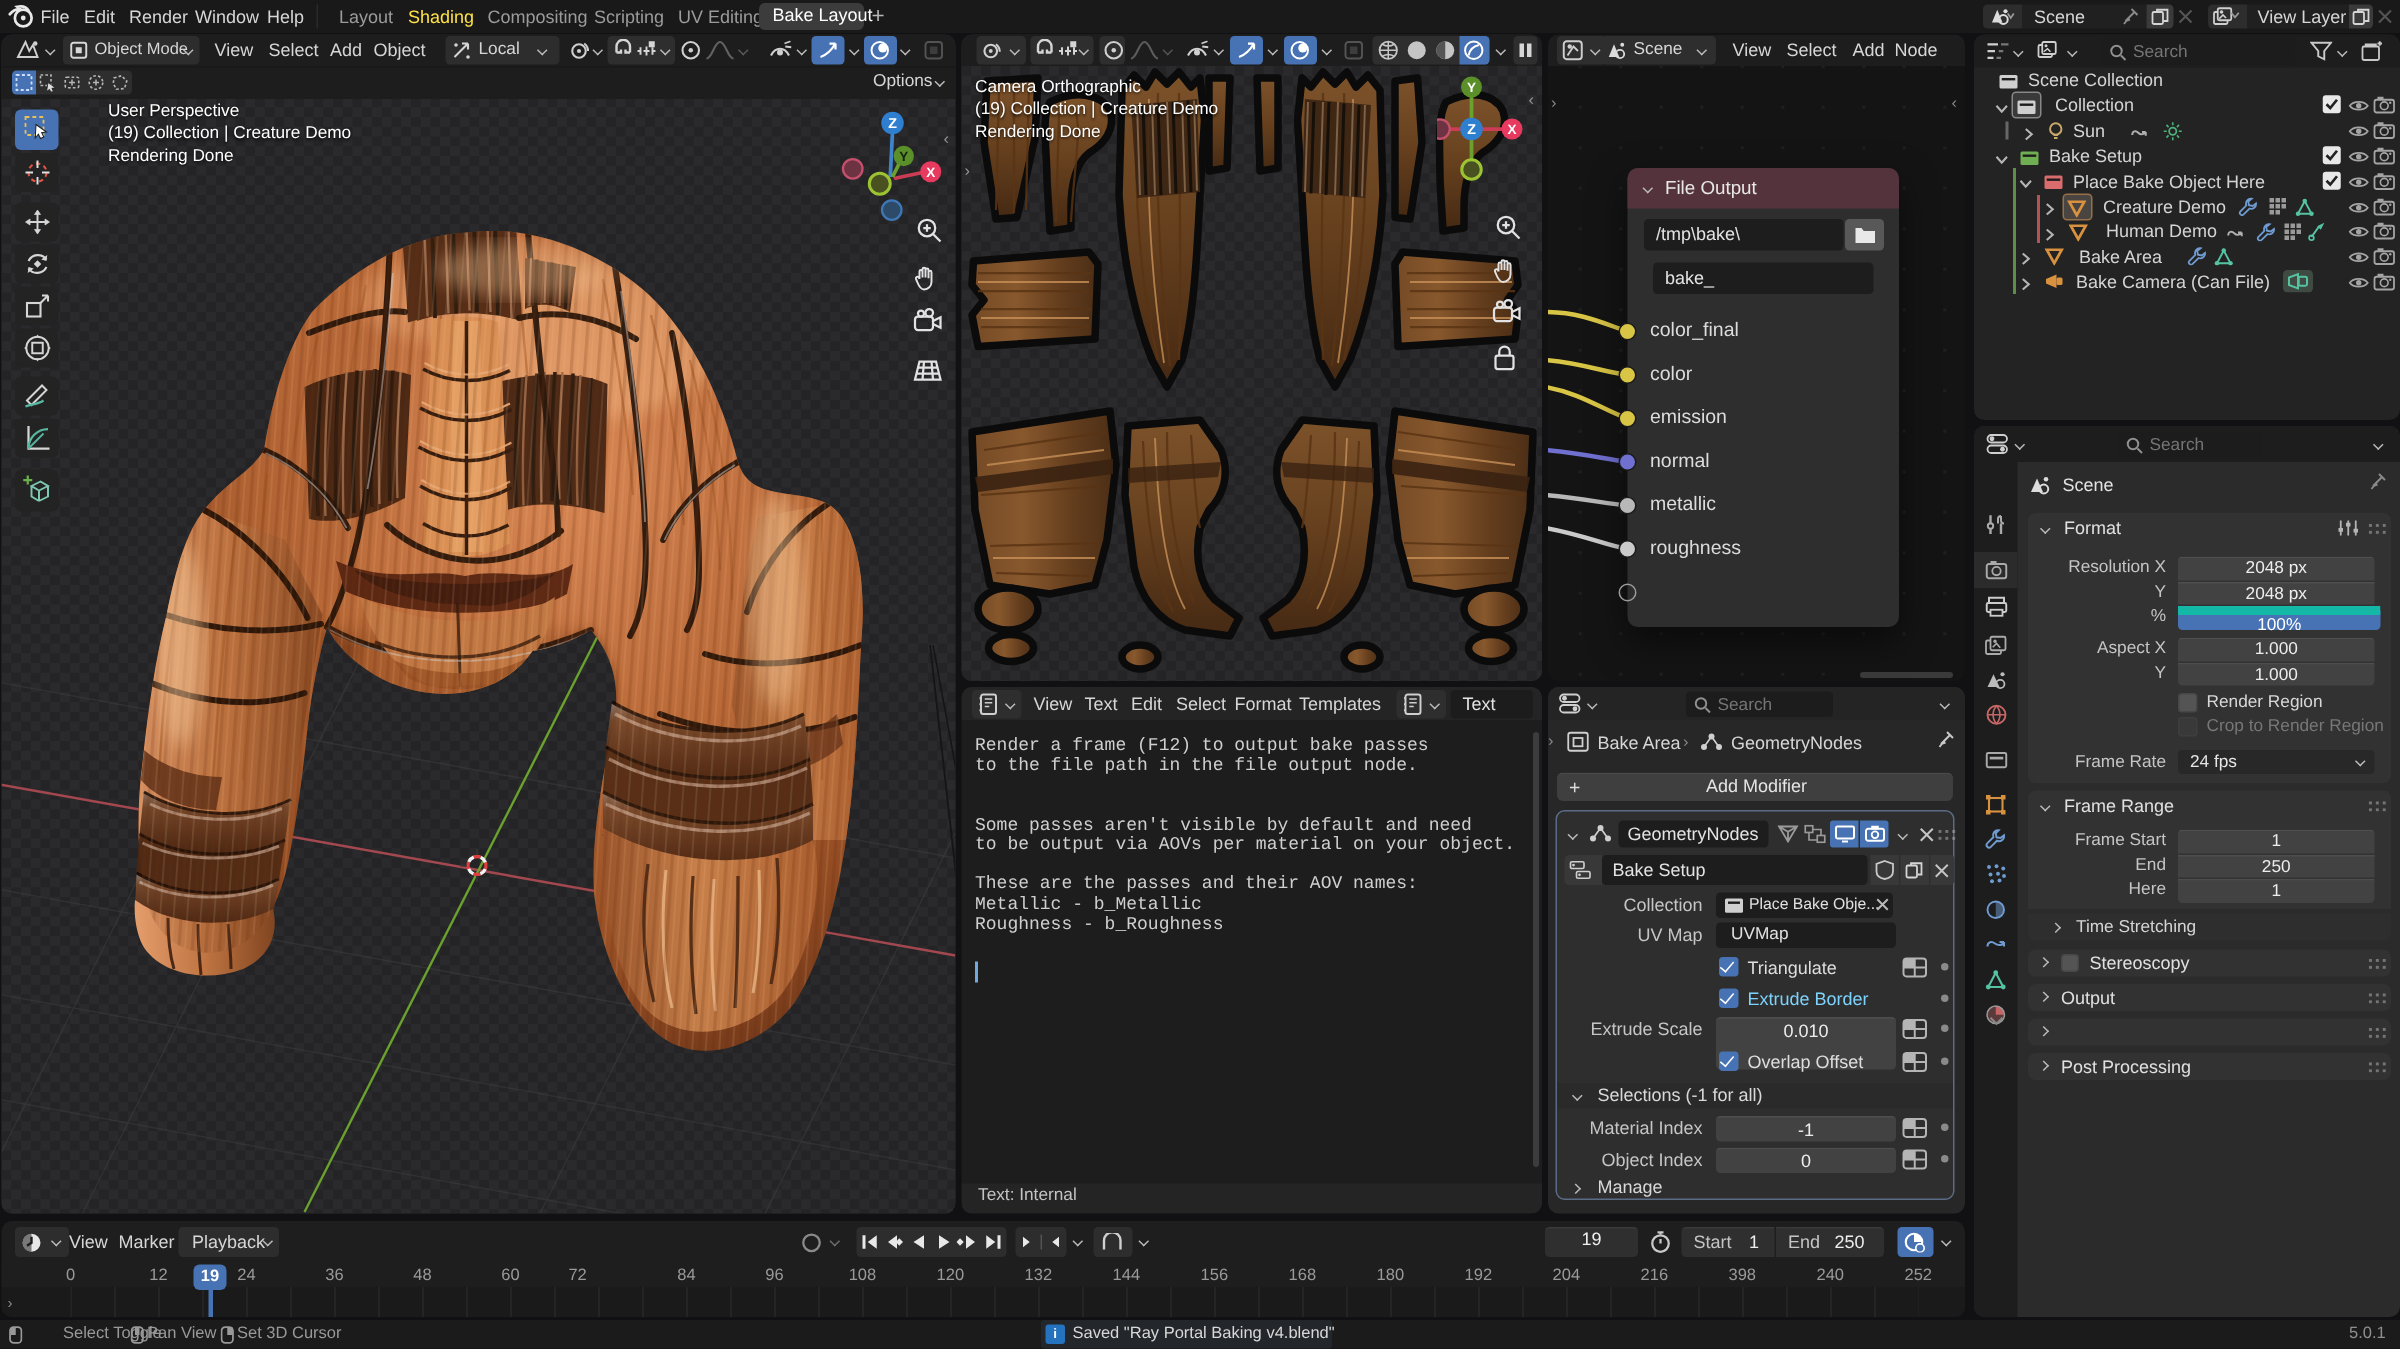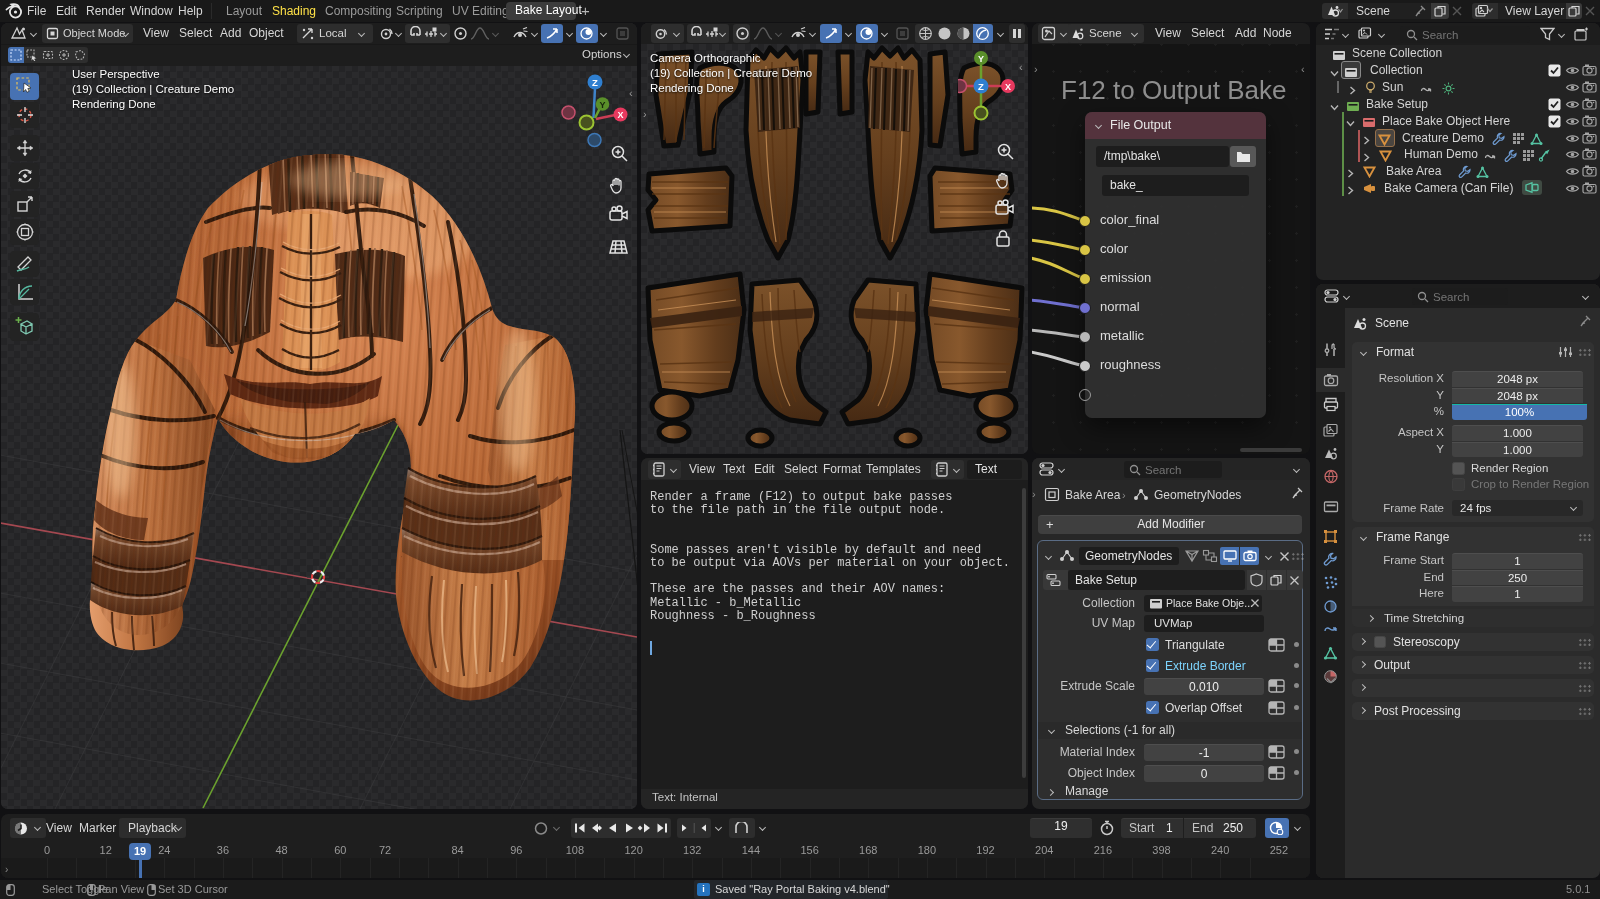--- a/index.html
+++ b/index.html
@@ -758,21 +758,20 @@
         <rect x="4" y="8" width="12" height="9" rx="1.5"></rect>
         <path d="M6.5 8 V5.5 a3.5 3.5 0 0 1 7 0 V8"></path>
       </g>
  </svg>
  <div class="abs" style="left:2px;top:85px;color:#9a9a9a;font-size:11px;">›</div>
  <div class="abs" style="left:378px;top:38px;color:#9a9a9a;font-size:11px;">‹</div>
 </div>
 
 <div class="ed" id="nodeed" style="left:1032px;top:23px;width:278px;height:431px;background:#141414;">
  <div class="abs" style="left:0;top:21px;width:278px;height:410px;background-image:radial-gradient(#1f1f1f 1.1px,transparent 1.3px);background-size:27px 27px;background-position:8px 14px;"></div>
- <div class="abs" style="left:29px;top:52px;color:#8e8e8e;font-size:26px;font-family:'Liberation Sans',sans-serif;">F12 to Output Bake</div>
 
  <svg class="abs" style="left:0;top:21px;" width="278" height="410" viewBox="0 0 278 410">
   <g fill="none" stroke-width="3">
    <path d="M -2,164 C 22,164 38,172 53,177" stroke="#d9c545"></path>
    <path d="M -2,196 C 22,198 38,204 53,206" stroke="#d9c545"></path>
    <path d="M -2,214 C 22,218 38,230 53,235" stroke="#d9c545"></path>
    <path d="M -2,256 C 22,258 38,262 53,264" stroke="#7070d0"></path>
    <path d="M -2,286 C 22,288 40,292 53,293" stroke="#b8b8b8"></path>
    <path d="M -2,308 C 22,312 40,320 53,322" stroke="#cacaca"></path>
   </g>
@@ -982,21 +981,21 @@
  <svg class="abs" style="left:236px;top:180px;" width="17" height="14" viewBox="0 0 17 14">
       <rect x="1" y="1" width="15" height="12" rx="2" fill="none" stroke="#b5b5b5" stroke-width="1.3"></rect>
       <path d="M8.5 1 V13 M1 7 H16" stroke="#b5b5b5" stroke-width="1.3"></path>
       <rect x="1" y="1" width="7.5" height="6" fill="#b5b5b5"></rect>
     </svg>
  <div class="abs" style="left:262px;top:184px;width:5px;height:5px;border-radius:50%;background:#8a8a8a;"></div>
  <div class="ckb abs" style="left:114px;top:201px;"></div>
  <div class="abs lbl" style="left:133px;top:200px;line-height:16px;color:#7dd3fc;">Extrude Border</div>
  <div class="abs" style="left:262px;top:205px;width:5px;height:5px;border-radius:50%;background:#8a8a8a;"></div>
  <div class="abs lbl" style="left:0;top:220px;width:103px;text-align:right;line-height:17px;">Extrude Scale</div>
- <div class="nfld abs" style="left:112px;top:220px;width:120px;height:17px;line-height:17px;">0.010</div>
+ <div class="nfld abs" style="left:112px;top:220px;width:120px;height:35px;line-height:17px;">0.010</div>
  <svg class="abs" style="left:236px;top:221px;" width="17" height="14" viewBox="0 0 17 14">
       <rect x="1" y="1" width="15" height="12" rx="2" fill="none" stroke="#b5b5b5" stroke-width="1.3"></rect>
       <path d="M8.5 1 V13 M1 7 H16" stroke="#b5b5b5" stroke-width="1.3"></path>
       <rect x="1" y="1" width="7.5" height="6" fill="#b5b5b5"></rect>
     </svg>
  <div class="abs" style="left:262px;top:225px;width:5px;height:5px;border-radius:50%;background:#8a8a8a;"></div>
  <div class="ckb abs" style="left:114px;top:243px;"></div>
  <div class="abs lbl" style="left:133px;top:242px;line-height:16px;color:#dedede;">Overlap Offset</div>
  <svg class="abs" style="left:236px;top:243px;" width="17" height="14" viewBox="0 0 17 14">
       <rect x="1" y="1" width="15" height="12" rx="2" fill="none" stroke="#b5b5b5" stroke-width="1.3"></rect>
@@ -1408,21 +1407,21 @@
       <rect x="1" y="6" width="3" height="2.5" fill="#b5b5b5"></rect>
       <rect x="6" y="2.5" width="3" height="2.5" fill="#b5b5b5"></rect>
       <rect x="11" y="6.5" width="3" height="2.5" fill="#b5b5b5"></rect>
     </svg>
  <div class="dots3 abs" style="left:262px;top:64px;"></div>
  <div class="abs lbl" style="left:0;top:87px;width:128px;text-align:right;line-height:15.5px;font-size:11.5px;">Resolution X</div>
  <div class="nfld abs" style="left:136px;top:87px;width:131px;height:15.5px;line-height:15.5px;font-size:11.5px;border-radius:3px 3px 0 0;">2048 px</div>
  <div class="abs lbl" style="left:0;top:103.5px;width:128px;text-align:right;line-height:15.5px;font-size:11.5px;">Y</div>
  <div class="nfld abs" style="left:136px;top:103.5px;width:131px;height:15.5px;line-height:15.5px;font-size:11.5px;border-radius:0;">2048 px</div>
  <div class="abs lbl" style="left:0;top:120px;width:128px;text-align:right;line-height:15.5px;font-size:11.5px;">%</div>
- <div class="nfld abs" style="left:136px;top:120px;width:135px;height:15.5px;line-height:15.5px;font-size:11.5px;border-radius:0 0 3px 3px;background:#4772b3;border-top:1px solid #14b8a6;color:#fff;">100%</div>
+ <div class="nfld abs" style="left:136px;top:120px;width:135px;height:15.5px;line-height:15.5px;font-size:11.5px;border-radius:0 0 3px 3px;background:#4772b3;border-top:6px solid #14b8a6;color:#fff;">100%</div>
  <div class="abs lbl" style="left:0;top:141px;width:128px;text-align:right;line-height:15.5px;font-size:11.5px;">Aspect X</div>
  <div class="nfld abs" style="left:136px;top:141px;width:131px;height:15.5px;line-height:15.5px;font-size:11.5px;border-radius:3px 3px 0 0;">1.000</div>
  <div class="abs lbl" style="left:0;top:157.5px;width:128px;text-align:right;line-height:15.5px;font-size:11.5px;">Y</div>
  <div class="nfld abs" style="left:136px;top:157.5px;width:131px;height:15.5px;line-height:15.5px;font-size:11.5px;border-radius:0 0 3px 3px;">1.000</div>
  <div class="abs" style="left:136px;top:178px;width:13px;height:13px;background:#545454;border-radius:2.5px;border:1px solid #474747;"></div>
  <div class="abs lbl" style="left:155px;top:177px;line-height:15px;font-size:11.5px;color:#d8d8d8;">Render Region</div>
  <div class="abs" style="left:136px;top:194px;width:13px;height:13px;background:#3e3e3e;border-radius:2.5px;border:1px solid #474747;opacity:.6;"></div>
  <div class="abs lbl" style="left:155px;top:193px;line-height:15px;font-size:11.5px;color:#777;">Crop to Render Region</div>
  <div class="abs lbl" style="left:0;top:216px;width:128px;text-align:right;line-height:16px;font-size:11.5px;">Frame Rate</div>
  <div class="abs" style="left:136px;top:216px;width:131px;height:16px;background:#282828;border-radius:3px;color:#e5e5e5;font-size:11.5px;line-height:16px;padding-left:8px;">24 fps</div>

